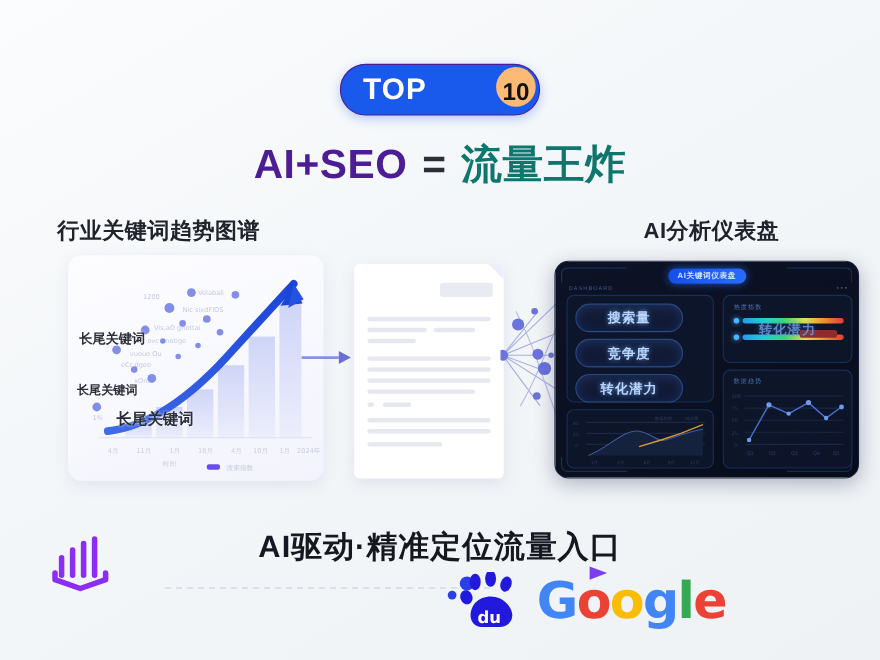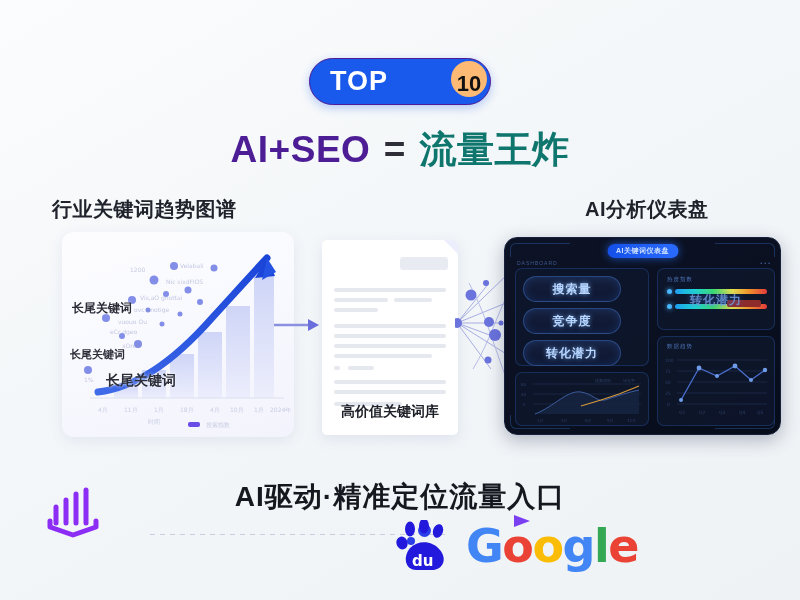--- a/index.html
+++ b/index.html
@@ -130,21 +130,21 @@
   #bottom-title{
     position:absolute; left:0; top:478px; width:800px; text-align:center;
     font-size:28px; font-weight:bold; color:#16181f; letter-spacing:1px;
     white-space:nowrap;
   }
   #bar-icon{ position:absolute; left:44px; top:483px; }
   #divider{
     position:absolute; left:150px; top:534px; width:300px; height:1px;
     background:repeating-linear-gradient(90deg,#c9cfe0 0 5px,transparent 5px 10px);
   }
-  #logos{ position:absolute; left:396px; top:519px; display:flex; align-items:center; }
+  #logos{ position:absolute; left:418px; top:519px; display:flex; align-items:center; }
   #baidu{ display:flex; align-items:center; }
   #baidu-han{ color:#e0291d; font-size:36px; font-weight:bold; letter-spacing:-1px;
               margin-left:2px; font-family:"DejaVu Sans",sans-serif; }
   #google{ display:flex; align-items:baseline; margin-left:14px; position:relative;}
   #google span{ font-size:46px; font-weight:bold; font-family:"DejaVu Sans",sans-serif;
                 letter-spacing:-1.5px; }
   .g-blue{ color:#4285f4; } .g-red{ color:#ea4335; }
   .g-yellow{ color:#fbbc05; } .g-green{ color:#34a853; }
   #g-arrow{ position:absolute; left:46px; top:-6px; }
   .decor-dot{ position:absolute; border-radius:50%; background:#2b3fe8; }
@@ -255,21 +255,20 @@
   <div class="docline" style="left:12px; top:68px; width:44px;"></div>
   <div class="docline" style="left:12px; top:84px; width:112px;"></div>
   <div class="docline" style="left:12px; top:94px; width:112px;"></div>
   <div class="docline" style="left:12px; top:104px;width:112px;"></div>
   <div class="docline" style="left:12px; top:114px;width:98px;"></div>
   <div class="docline" style="left:12px; top:126px;width:6px;"></div>
   <div class="docline" style="left:26px; top:126px;width:26px;"></div>
   <div class="docline" style="left:12px; top:140px;width:112px;"></div>
   <div class="docline" style="left:12px; top:150px;width:112px;"></div>
   <div class="docline" style="left:12px; top:162px;width:68px;"></div>
-  <div id="doc-label">高价值关键词库</div>
 </div>
 
 <svg id="network" width="58" height="120">
   <g stroke="#9aa0dd" stroke-width="1" fill="none" opacity=".85">
     <line x1="2" y1="58" x2="56" y2="6"></line>
     <line x1="2" y1="58" x2="34" y2="18"></line>
     <line x1="2" y1="58" x2="56" y2="36"></line>
     <line x1="2" y1="58" x2="46" y2="58"></line>
     <line x1="2" y1="58" x2="40" y2="72"></line>
     <line x1="2" y1="58" x2="56" y2="92"></line>

